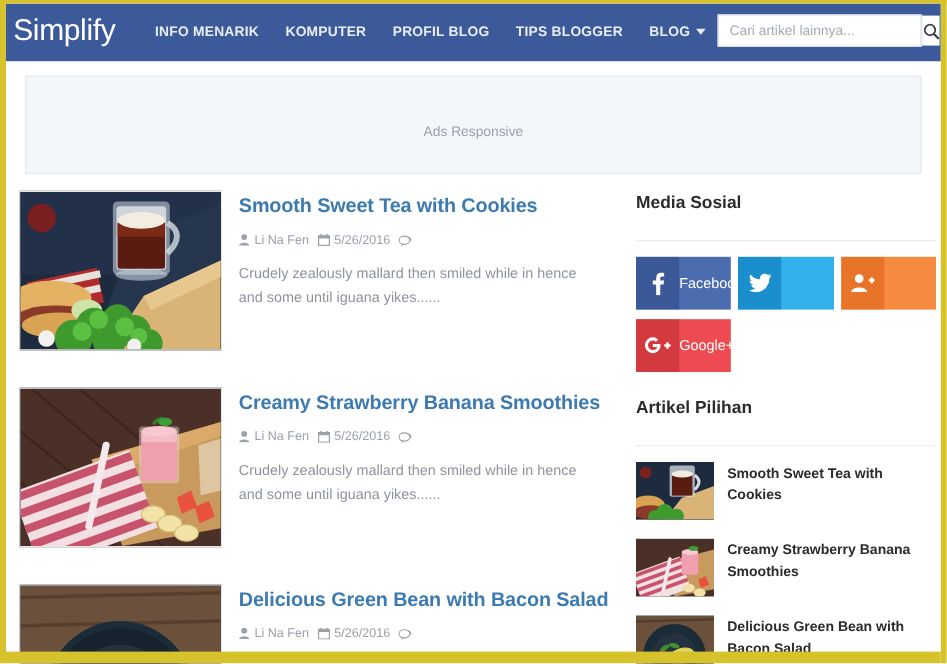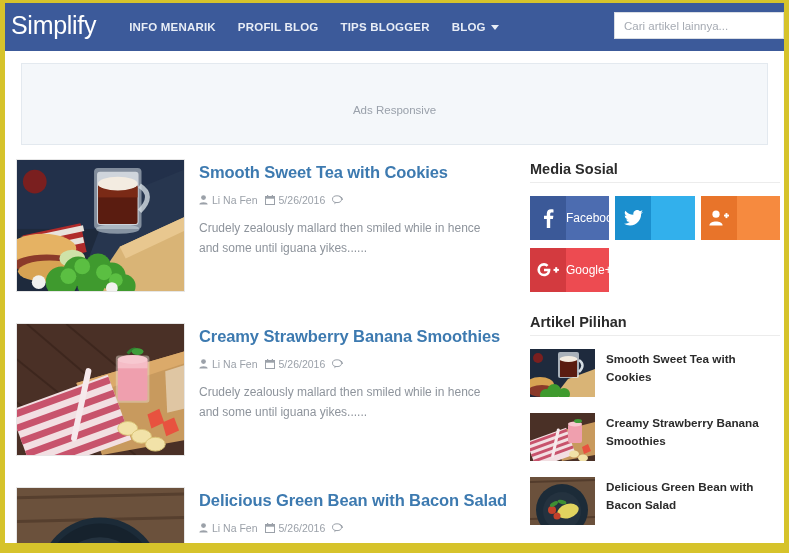--- a/index.html
+++ b/index.html
@@ -64,21 +64,21 @@
     display: inline-block;
     margin-left: 5px;
     width: 0; height: 0;
     border-left: 4px solid transparent;
     border-right: 4px solid transparent;
     border-top: 5px solid #e8edf6;
     vertical-align: middle;
   }
   .search-wrap {
     position: absolute;
-    right: 0; top: 9px;
+    right: 16px; top: 9px;
     width: 170px; height: 27px;
     background: #ffffff;
     border: 1px solid #d9dde4;
     display: flex;
     align-items: center;
   }
   .search-input {
     flex: 1;
     border: 0; outline: 0;
     height: 100%;
@@ -139,21 +139,21 @@
     color: #3d7ab0;
     font-size: 16.5px;
     font-weight: 700;
     line-height: 1.2;
     letter-spacing: -0.1px;
     margin-bottom: 11px;
     cursor: pointer;
   }
   .post-meta {
     display: flex;
-    align-items: center;
+    align-items: flex-end;
     gap: 7px;
     color: #9ba1a9;
     font-size: 10.5px;
     margin-bottom: 12px;
   }
   .meta-item {
     display: inline-flex;
     align-items: center;
     gap: 4px;
     cursor: pointer;
@@ -165,21 +165,21 @@
     line-height: 1.72;
     max-width: 300px;
   }
 
   
   .widget { margin-bottom: 22px; }
   .widget-title {
     color: #2b2b2b;
     font-size: 14.5px;
     font-weight: 700;
-    padding-bottom: 5px;
+    padding-bottom: 23px;
     border-bottom: 1px solid #ececec;
     margin-bottom: 13px;
   }
   .social-grid {
     display: grid;
     grid-template-columns: 1fr 1fr 1fr;
     gap: 8px 6px;
   }
   .social-btn {
     height: 44px;
@@ -228,20 +228,23 @@
 <body>
 
 <div id="page-frame">
 
   <div class="site-header">
     <div class="brand">Simplify</div>
 
     <div class="nav">
       <div class="nav-item">
         <span>INFO MENARIK</span>
+      </div>
+      <div class="nav-item">
+        <span>KOMPUTER</span>
       </div>
       <div class="nav-item">
         <span>PROFIL BLOG</span>
       </div>
       <div class="nav-item">
         <span>TIPS BLOGGER</span>
       </div>
       <div class="nav-item">
         <span>BLOG</span><span class="caret"></span>
       </div>

